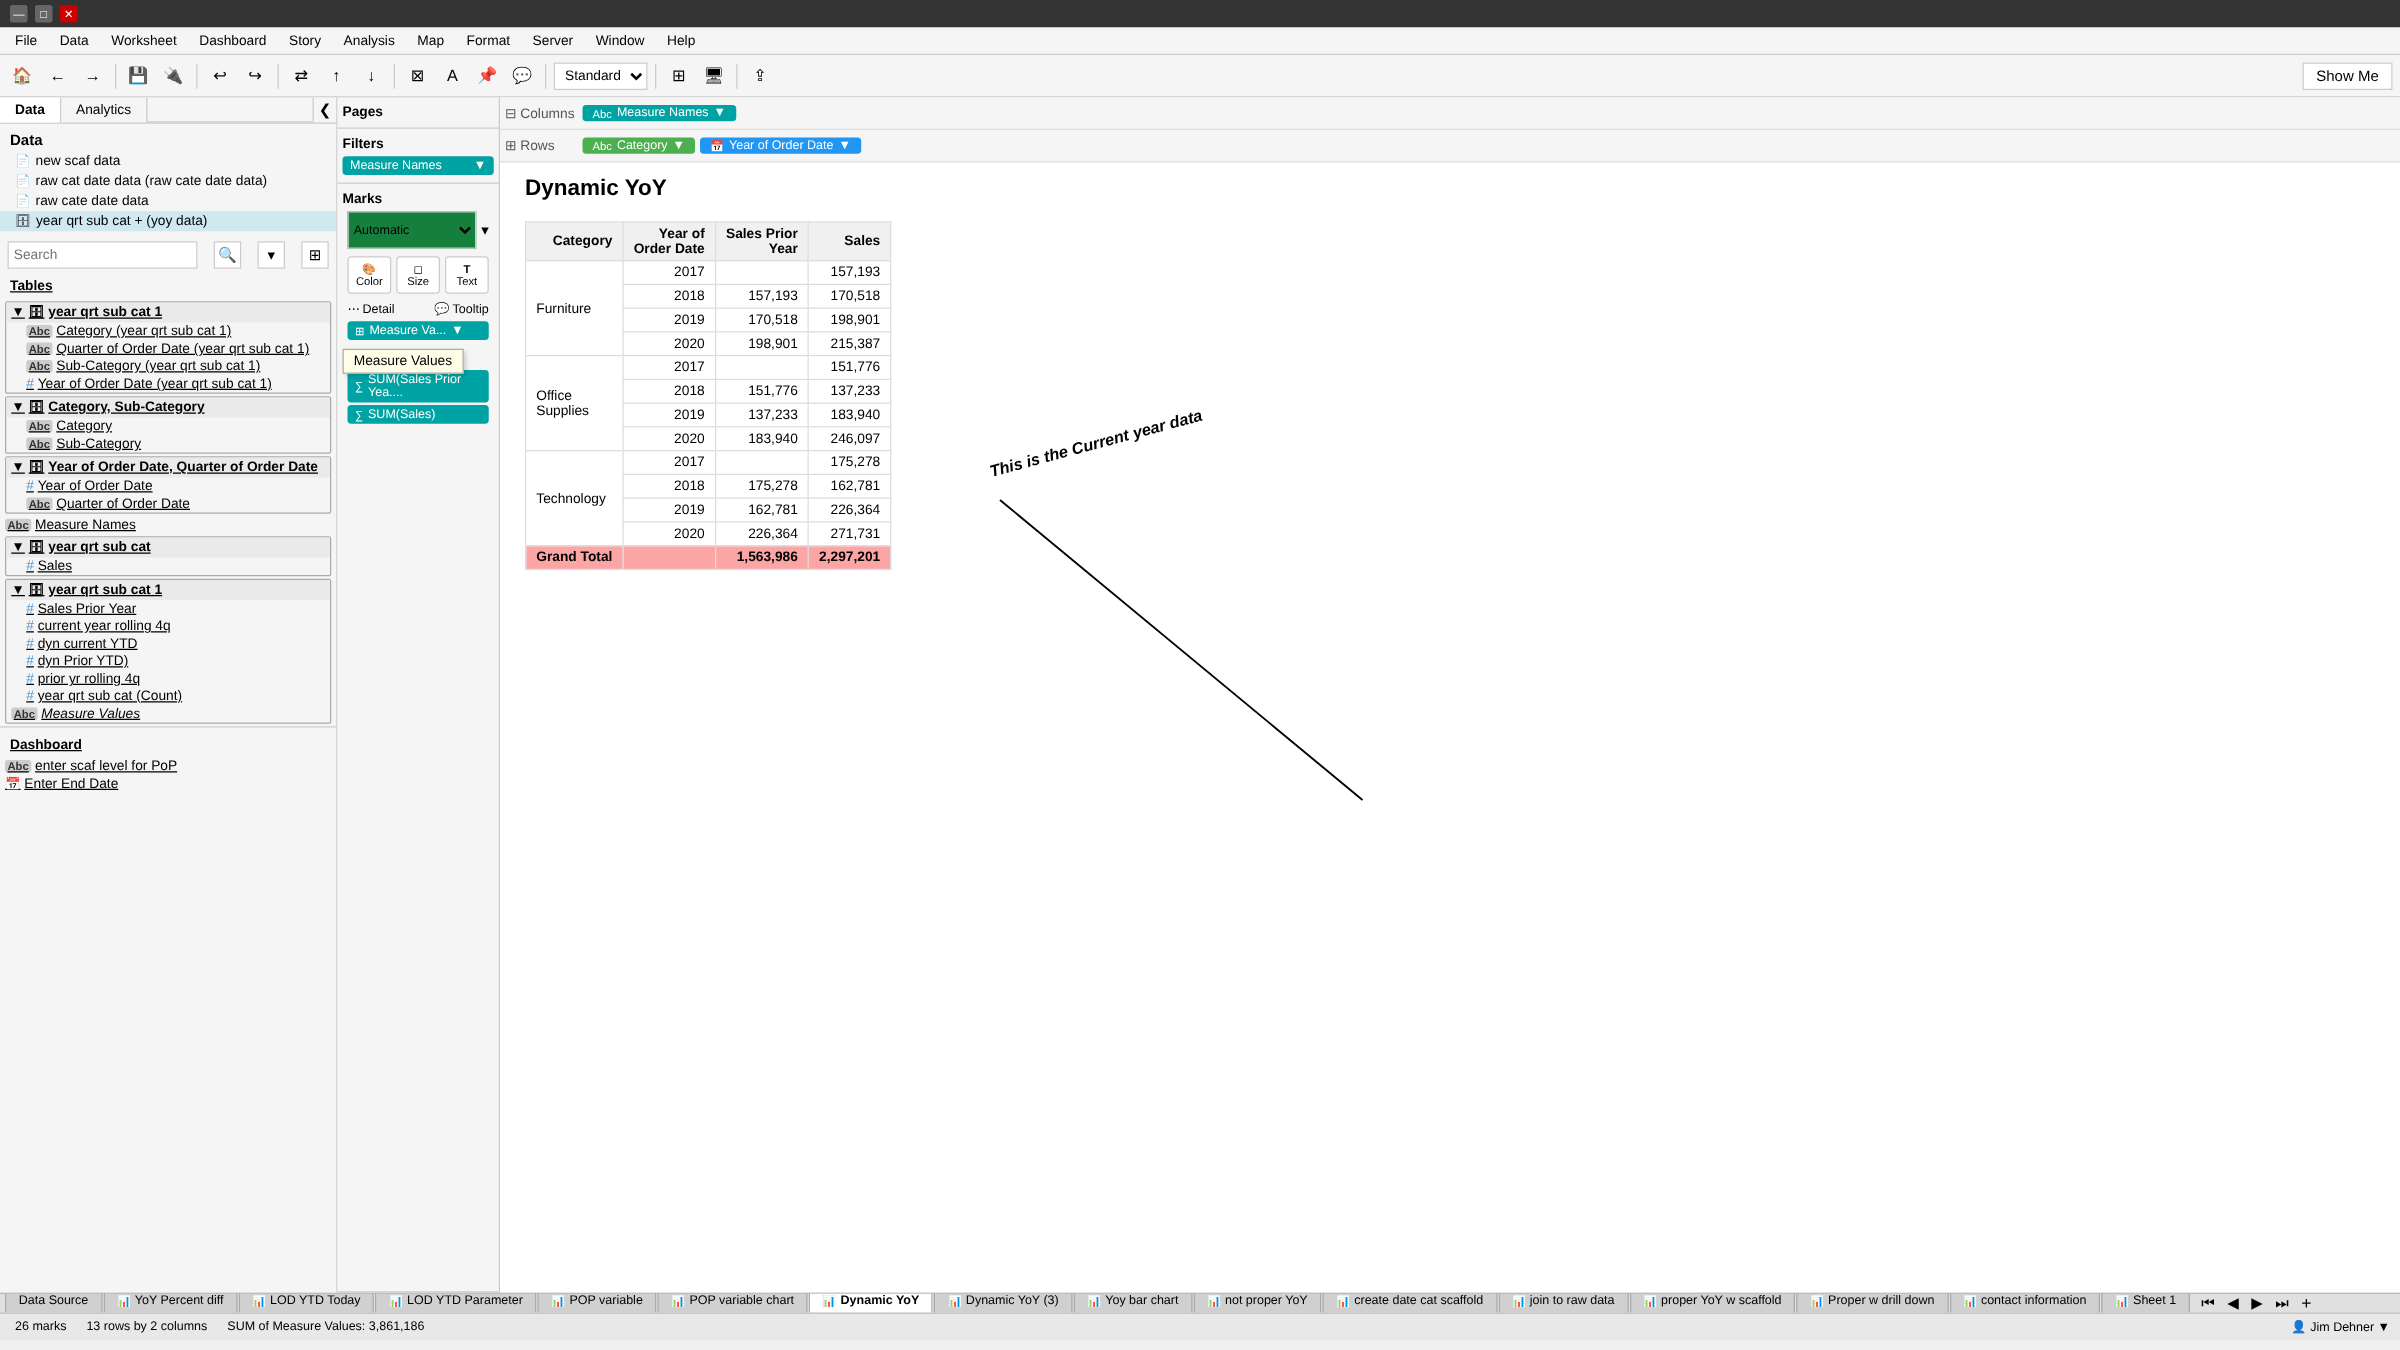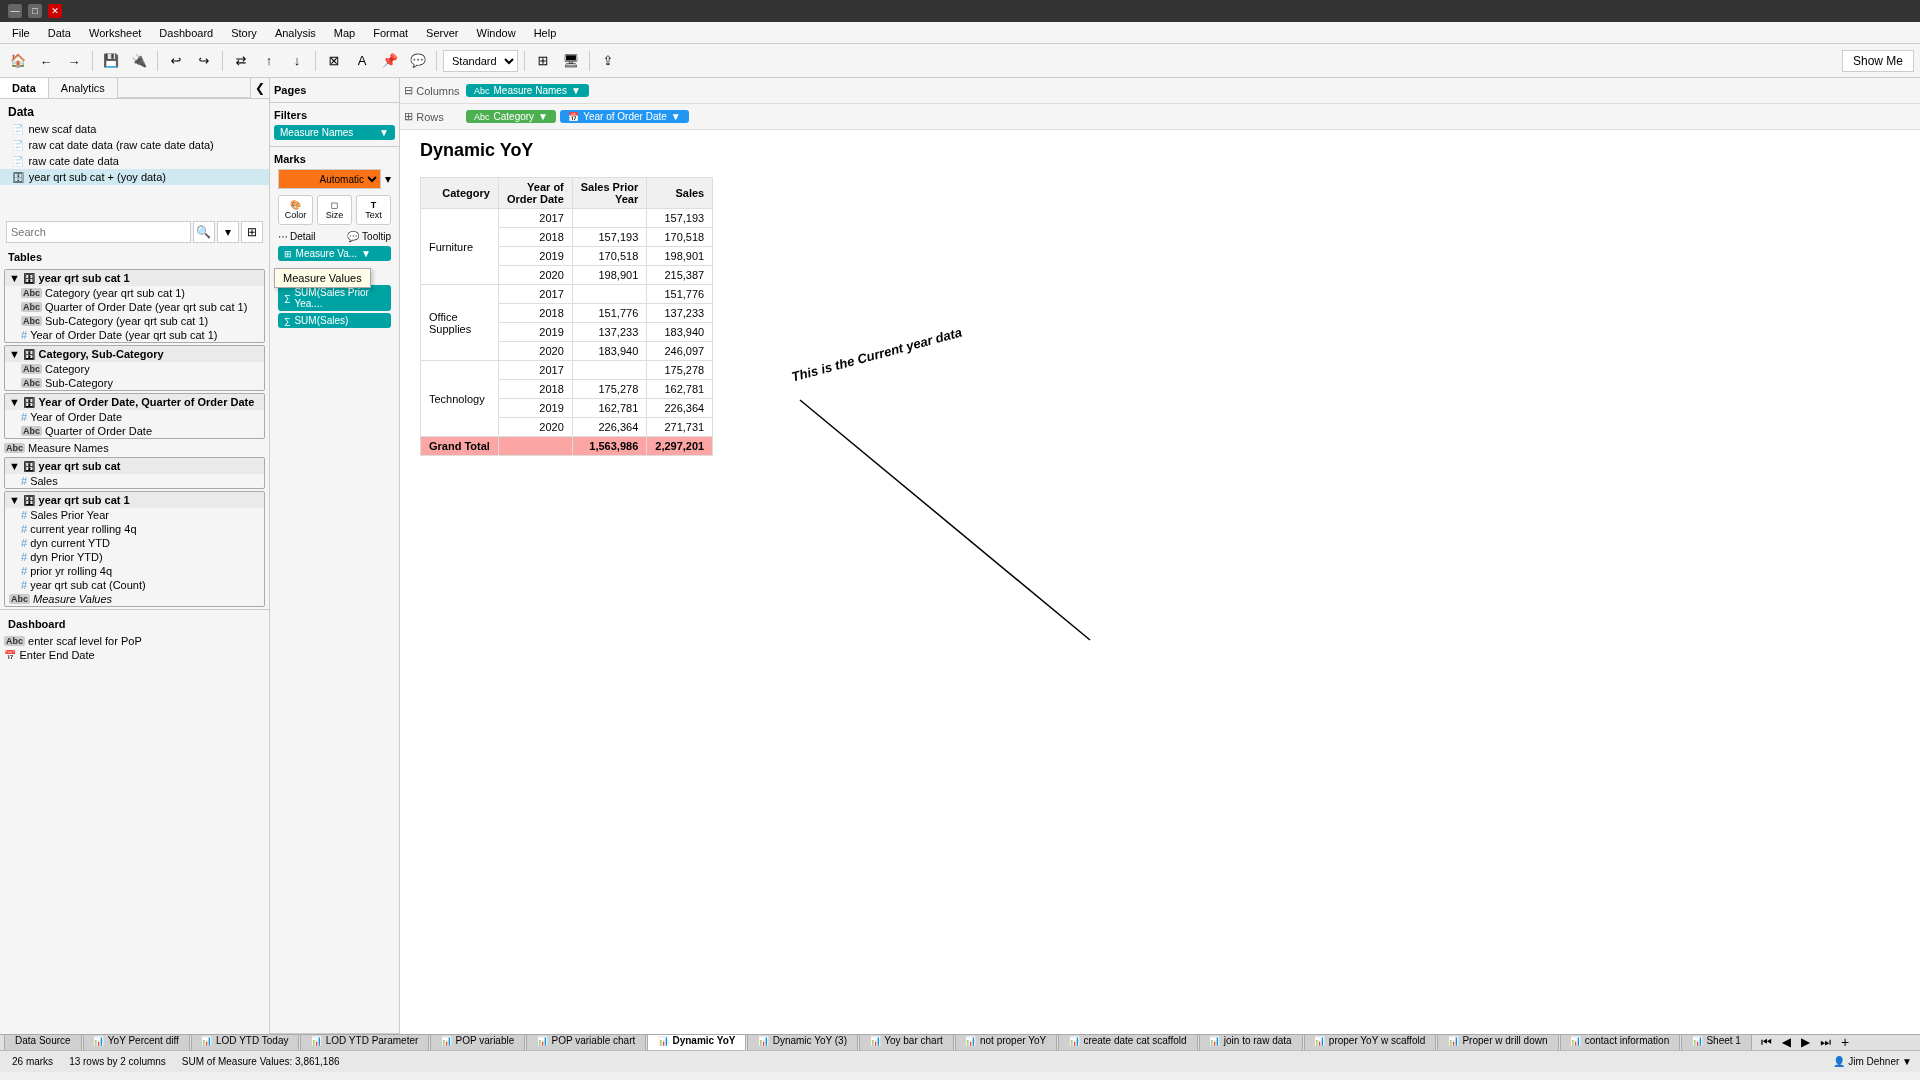--- a/index.html
+++ b/index.html
@@ -96,26 +96,26 @@
     }
     .left-tab {
       padding: 4px 12px;
       font-size: 11px;
       cursor: pointer;
       border-right: 1px solid #ccc;
     }
     .left-tab.active { background: #fff; font-weight: bold; }
 
     
-    #search-area { padding: 4px 6px; display: flex; align-items: center; gap: 2px; margin-top: 28px; }
+    #search-area { padding: 4px 6px; display: flex; align-items: center; gap: 13px; }
     #search-input { flex: 1; height: 22px; border: 1px solid #ccc; padding: 0 4px; font-size: 11px; }
     .search-icon-btn { width: 22px; height: 22px; display: flex; align-items: center; justify-content: center; border: 1px solid #ccc; background: #fff; cursor: pointer; }
 
     
-    #tables-section { flex: 1; overflow-y: auto; }
+    #tables-section { flex: 1; overflow-y: auto; text-decoration: underline; }
     .tables-header {
       display: flex; align-items: center; justify-content: space-between;
       padding: 4px 8px;
       font-weight: bold; font-size: 11px;
     }
     .tree-item {
       display: flex; align-items: center;
       padding: 1px 0 1px 0;
       font-size: 11px;
       cursor: pointer;
@@ -164,21 +164,21 @@
       font-size: 10px;
       cursor: pointer;
       margin: 2px 0;
     }
 
     
     .marks-type {
       display: flex; align-items: center; gap: 4px;
       padding: 2px 4px;
     }
-    .marks-select { font-size: 10px; border: 1px solid #ccc; height: 20px; background: #f97316; flex: 1; text-align: right; }
+    .marks-select { font-size: 10px; border: 1px solid #ccc; height: 30px; background: #15803d; flex: 1; }
     .marks-grid {
       display: grid; grid-template-columns: 1fr 1fr 1fr;
       gap: 4px; padding: 4px;
     }
     .marks-btn {
       display: flex; flex-direction: column; align-items: center;
       border: 1px solid #ccc; border-radius: 3px; padding: 4px 2px;
       font-size: 9px; cursor: pointer; background: #fff;
     }
     .marks-detail-row {

